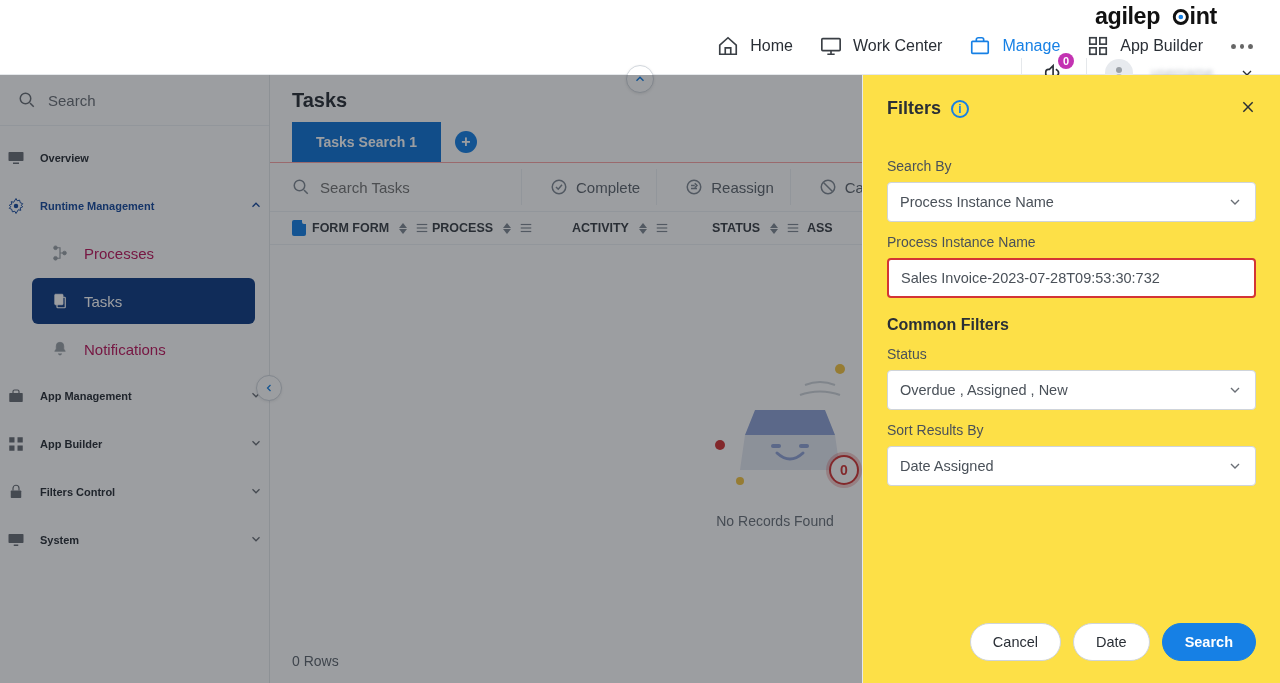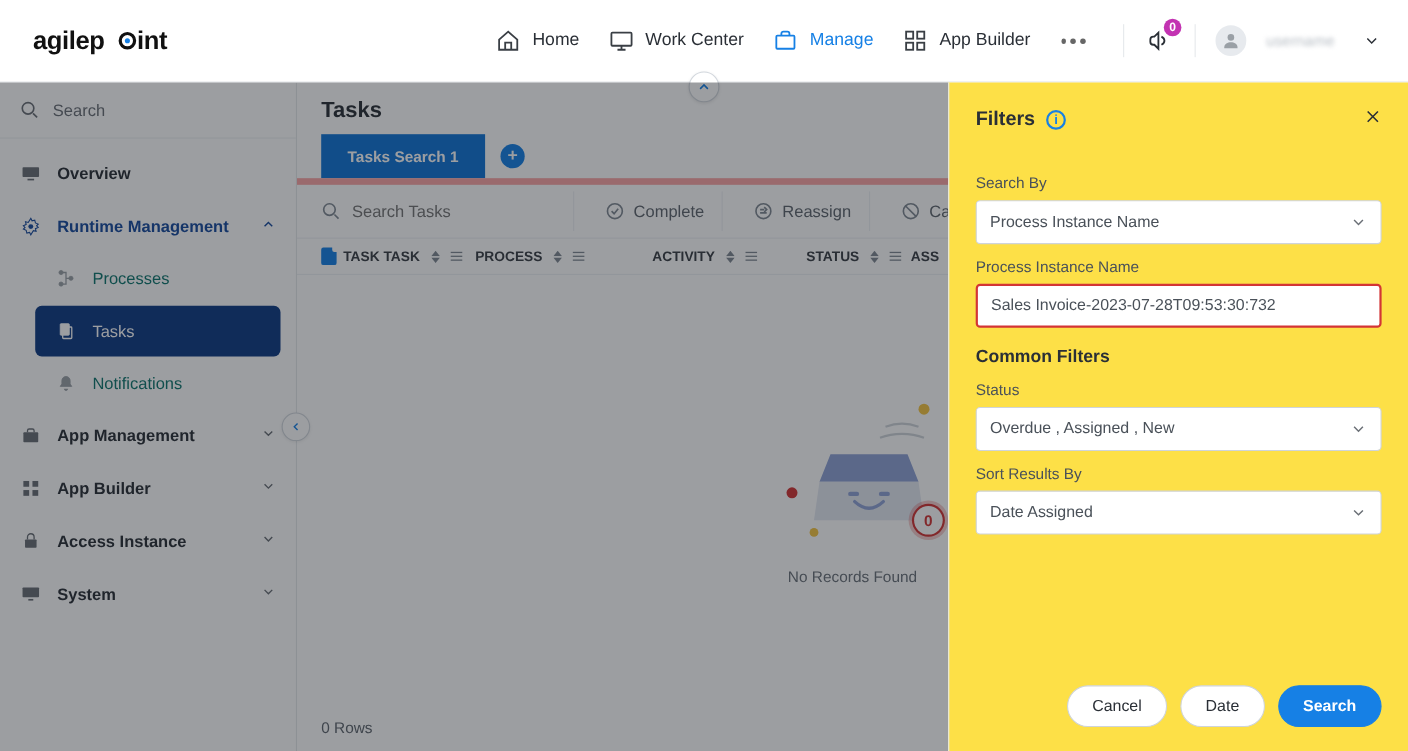--- a/index.html
+++ b/index.html
@@ -4,24 +4,25 @@
 <style>
   * { box-sizing: border-box; margin: 0; padding: 0; }
   html, body { width: 1280px; height: 683px; font-family: "Segoe UI", Arial, sans-serif; background: #fff; color: #2a2f36; overflow: hidden; }
 
   
   .topbar {
     position: relative;
     height: 75px;
     border-bottom: 1px solid #e5e8eb;
     display: flex;
-    align-items: center;
+    align-items: flex-end;
     padding: 0 25px 0 30px;
     background: #fff;
     z-index: 5;
+    flex-direction: column;
   }
   .logo { display: flex; align-items: center; gap: 0; font-weight: 900; font-size: 30px; letter-spacing: -0.5px; }
   .logo-svg { height: 34px; }
   .nav { display: flex; align-items: center; gap: 26px; margin-left: 260px; }
   .nav-item { display: flex; align-items: center; gap: 10px; font-size: 16px; color: #2a2f36; cursor: pointer; }
   .nav-item.active { color: #1680e5; }
   .nav-icon { width: 24px; height: 24px; display: inline-flex; align-items: center; justify-content: center; }
   .nav-icon svg { stroke: #3a3f45; }
   .nav-item.active .nav-icon svg { stroke: #1680e5; }
   .more-dots { width: 26px; display: inline-flex; justify-content: center; }
@@ -50,28 +51,28 @@
     border-right: 1px solid #e5e8eb;
     background: #fff;
     display: flex; flex-direction: column;
   }
   .search-row { display: flex; align-items: center; gap: 12px; padding: 16px 18px; border-bottom: 1px solid #eef1f4; color: #6a6f76; font-size: 15px; cursor: text; }
   .search-row svg { stroke: #6a6f76; }
 
   .side-section { padding: 8px 0 0 0; }
   .side-item {
     display: flex; align-items: center; gap: 14px;
-    padding: 14px 18px; font-size: 15px; color: #2a2f36; cursor: pointer;
+    padding: 14px 6px; font-size: 11px; color: #2a2f36; cursor: pointer;
   }
   .side-item.bold { font-weight: 600; }
   .side-item .side-icon { width: 20px; height: 20px; display:inline-flex; align-items:center; justify-content:center; }
   .side-item .chev-right { margin-left:auto; }
   .side-item.expanded { color: #174a9e; font-weight: 700; }
   .side-sub { padding-left: 18px; }
-  .side-sub .side-item { padding: 13px 18px; font-size: 15px; color: #0f766e; }
+  .side-sub .side-item { padding: 13px 18px; font-size: 15px; color: #be185d; }
   .side-sub .side-item .side-icon svg { fill:#9aa0a6; stroke:#9aa0a6; }
   .side-sub .side-item.active {
     background: #0e3b84; color: #fff; border-radius: 6px; margin: 2px 0; 
   }
   .side-sub .side-item.active .side-icon svg { fill:#fff; stroke:#fff; }
   .side-sub .round-left { border-top-left-radius:6px; border-bottom-left-radius:6px; }
   .side-sub-wrap { margin: 0 14px; }
 
   
   .main {
@@ -82,36 +83,36 @@
   }
   .main-title { font-size: 20px; font-weight: 700; padding: 14px 22px 10px; color: #2a2f36; }
   .tabs-row { display:flex; align-items:center; gap: 14px; padding: 0 22px 0; }
   .tab-chip {
     background: #1074d6; color: #fff; padding: 12px 24px; font-size: 14px; font-weight:600; cursor:pointer;
   }
   .tab-add { width: 22px; height:22px; border-radius:50%; background:#1680e5; color:#fff; display:inline-flex; align-items:center; justify-content:center; font-weight:700; font-size:16px; cursor:pointer; }
 
   .toolbar {
     display:flex; align-items:center; padding: 6px 22px;  gap: 12px; color:#5f666e; font-size:15px;
-    border-top:6px solid #fca5a5; border-bottom:1px solid #eef1f4;
+    border-top:1px solid #fca5a5; border-bottom:1px solid #eef1f4;
   }
   .toolbar > * { height:36px; display:inline-flex; align-items:center; }
   .search-tasks { gap:10px; width: 230px; border-right: 1px solid #eef1f4; }
   .search-tasks input { border:none; outline:none; font-size:15px; color:#5f666e; width:170px; background:transparent; }
   .tool-btn { gap:8px; padding: 0 16px; border-right:1px solid #eef1f4; cursor:pointer; }
   .tool-btn svg { stroke:#808993; }
 
   .table-head {
     display:flex; align-items:center;  padding: 8px 22px; font-size:12.5px; font-weight:700; color:#3a3f45; border-bottom:1px solid #eef1f4;
   }
   .th { display:flex; align-items:center; gap:6px; }
   .th .sort { width:10px; display:inline-flex; flex-direction:column; gap:1px; margin-left:4px; }
   .th:nth-child(1){ width:140px; }
   .th:nth-child(2){ width:140px; }
-  .th:nth-child(3){ width:140px;margin-left:21px; }
+  .th:nth-child(3){ width:140px; }
   .th:nth-child(4){ width:95px; }
   .th:nth-child(5){ width:70px; }
 
   .empty-state { flex:1; display:flex; flex-direction:column; align-items:center; justify-content:center; gap:18px; color:#6b727a; font-size:14px; position:relative; }
   .empty-art { width:180px; height:140px; position:relative; }
   .footer-row { padding: 14px 22px; color:#5f666e; font-size:14px; }
 
   .collapse-handle {
     position:absolute; left:-14px; top:300px; width:26px; height:26px;
     border:1px solid #d2d7dd; border-radius:50%; background:#fff; display:flex; align-items:center; justify-content:center;
@@ -352,21 +353,21 @@
               <path d="M6 9l6 6 6-6"></path>
             </svg></span>
       </div>
       <div class="side-item bold">
         <span class="side-icon">
           <svg width="18" height="18" viewBox="0 0 24 24" fill="#6a6f76">
               <rect x="5" y="10" width="14" height="10" rx="1"></rect>
               <path d="M8 10V7a4 4 0 0 1 8 0v3" fill="none" stroke="#6a6f76" stroke-width="1.6"></path>
             </svg>
         </span>
-        <span>Access Instance</span>
+        <span>Filters Control</span>
         <span class="chev-right"><svg width="14" height="14" viewBox="0 0 24 24" fill="none" stroke="#6a6f76" stroke-width="2.2">
               <path d="M6 9l6 6 6-6"></path>
             </svg></span>
       </div>
       <div class="side-item bold">
         <span class="side-icon">
           <svg width="18" height="18" viewBox="0 0 24 24" fill="#6a6f76">
               <rect x="2" y="4" width="20" height="12" rx="1"></rect>
               <rect x="9" y="18" width="6" height="2"></rect>
             </svg>
@@ -421,21 +422,21 @@
         <svg width="18" height="18" viewBox="0 0 24 24" fill="none" stroke-width="2">
             <circle cx="12" cy="12" r="9"></circle>
             <path d="M6 6l12 12"></path>
           </svg>
         <span>Cancel</span>
       </div>
     </div>
     <div class="table-head">
       <div class="th">
         <span class="form-icon"></span>
-        <span>TASK TASK</span>
+        <span>FORM FORM</span>
         <span class="sort">
             <svg width="8" height="5" viewBox="0 0 8 5">
               <path d="M0 5 L4 0 L8 5 Z" fill="#808993"></path>
             </svg>
             <svg width="8" height="5" viewBox="0 0 8 5">
               <path d="M0 0 L4 5 L8 0 Z" fill="#808993"></path>
             </svg>
           </span>
         <svg width="14" height="14" viewBox="0 0 24 24" fill="#808993">
             <rect x="3" y="5" width="18" height="2"></rect>

